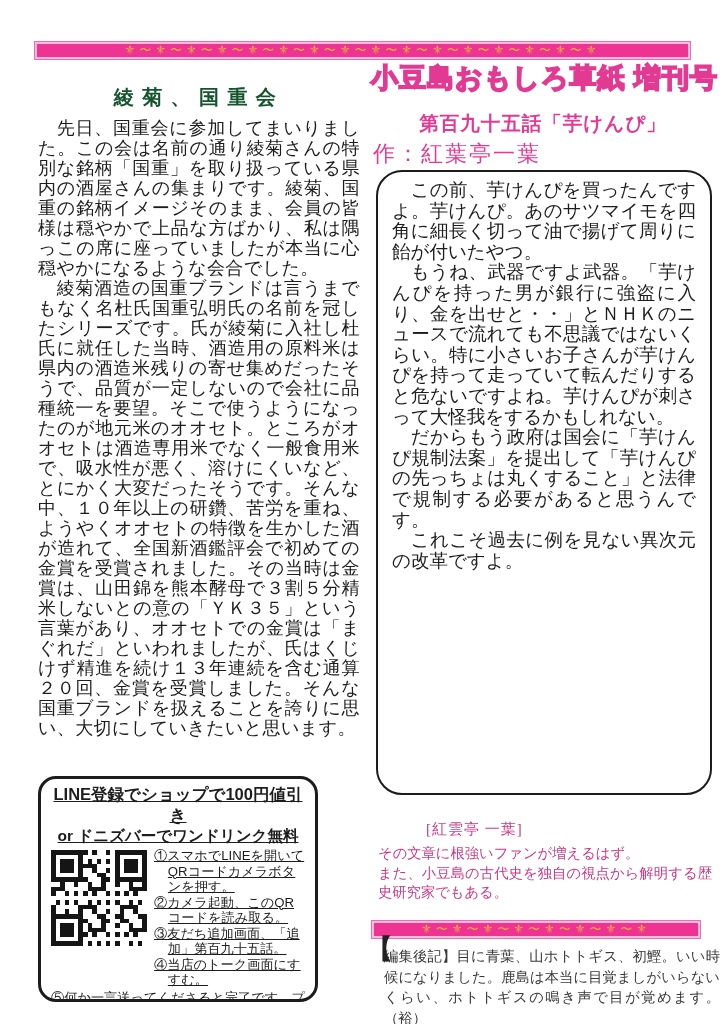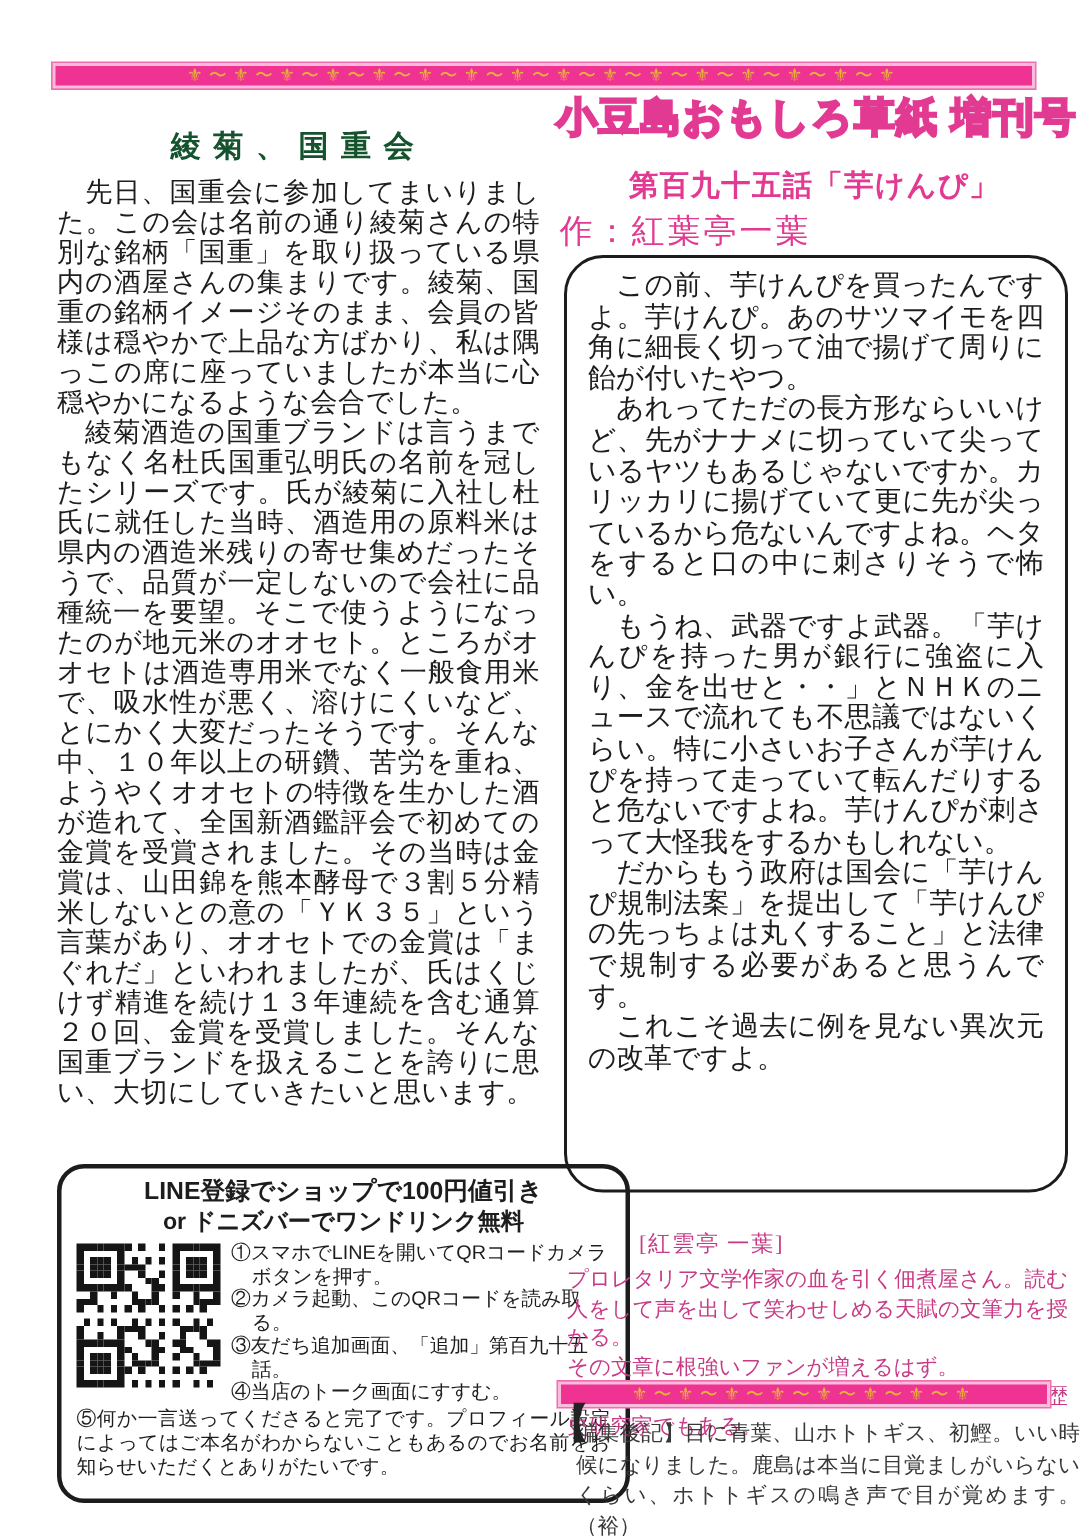--- a/index.html
+++ b/index.html
@@ -34,23 +34,23 @@
     font-size:20px;font-weight:bold;letter-spacing:0.42em;color:#14532d;
   }
   .left-body{left:38px;top:118px;width:322px;}
   .left-body p{
     margin:0;font-size:18px;line-height:20px;letter-spacing:0.4px;
     text-align:justify;overflow-wrap:anywhere;word-break:break-all;
   }
 
   
   .line-box{
-    left:38px;top:776px;width:382px;height:226px;box-sizing:border-box;
+    left:38px;top:776px;width:280px;height:226px;box-sizing:border-box;
     border:3px solid #1c1c1c;border-radius:18px;
-    padding:5px 10px 0 10px;overflow:hidden;
+    padding:5px 10px 0 10px;overflow:hidden;text-decoration:underline;
   }
   .line-h1{font-size:16.5px;font-weight:bold;text-align:center;line-height:21px;}
   .line-h2{font-size:15.5px;font-weight:bold;text-align:center;line-height:19px;}
   .line-row{display:flex;gap:7px;margin-top:3px;}
   .qr{
     display:grid;grid-template-columns:repeat(21,1fr);
     width:96px;height:96px;flex:0 0 96px;background:#fff;margin-top:2px;
   }
   .qr i{display:block;}
   .qr .b{background:#151515;}
@@ -586,29 +586,27 @@
 </div>
 
 <div class="abs newsletter-title">小豆島おもしろ草紙 増刊号</div>
 
 <div class="abs episode-title">第百九十五話「芋けんぴ」</div>
 
 <div class="abs author-credit">作：紅葉亭一葉</div>
 
 <div class="abs speech-box">
   <p>　この前、芋けんぴを買ったんですよ。芋けんぴ。あのサツマイモを四角に細長く切って油で揚げて周りに飴が付いたやつ。</p>
-  <p>　あれってただの長方形ならいいけど、先がナナメに切っていて尖っているヤツもあるじゃないですか。カリッカリに揚げていて更に先が尖っているから危ないんですよね。ヘタをすると口の中に刺さりそうで怖い。</p>
   <p>　もうね、武器ですよ武器。「芋けんぴを持った男が銀行に強盗に入り、金を出せと・・」とＮＨＫのニュースで流れても不思議ではないくらい。特に小さいお子さんが芋けんぴを持って走っていて転んだりすると危ないですよね。芋けんぴが刺さって大怪我をするかもしれない。</p>
   <p>　だからもう政府は国会に「芋けんぴ規制法案」を提出して「芋けんぴの先っちょは丸くすること」と法律で規制する必要があると思うんです。</p>
   <p>　これこそ過去に例を見ない異次元の改革ですよ。</p>
 </div>
 
 <div class="abs profile">
   <div class="profile-name">[紅雲亭 一葉]</div>
-  <p>プロレタリア文学作家の血を引く佃煮屋さん。読む人をして声を出して笑わせしめる天賦の文筆力を授かる。</p>
   <p>その文章に根強いファンが増えるはず。</p>
   <p>また、小豆島の古代史を独自の視点から解明する歴史研究家でもある。</p>
 </div>
 
 <div class="abs band" style="left:372px;top:921px;width:328px;height:17px;">⚜〜⚜〜⚜〜⚜〜⚜〜⚜〜⚜〜⚜</div>
 
 <div class="postscript">
   <span class="big-bracket">【</span><span>編集後記】目に青葉、山ホトトギス、初鰹。いい時候になりました。鹿島は本当に目覚ましがいらないくらい、ホトトギスの鳴き声で目が覚めます。（裕）</span>
 </div>
 

